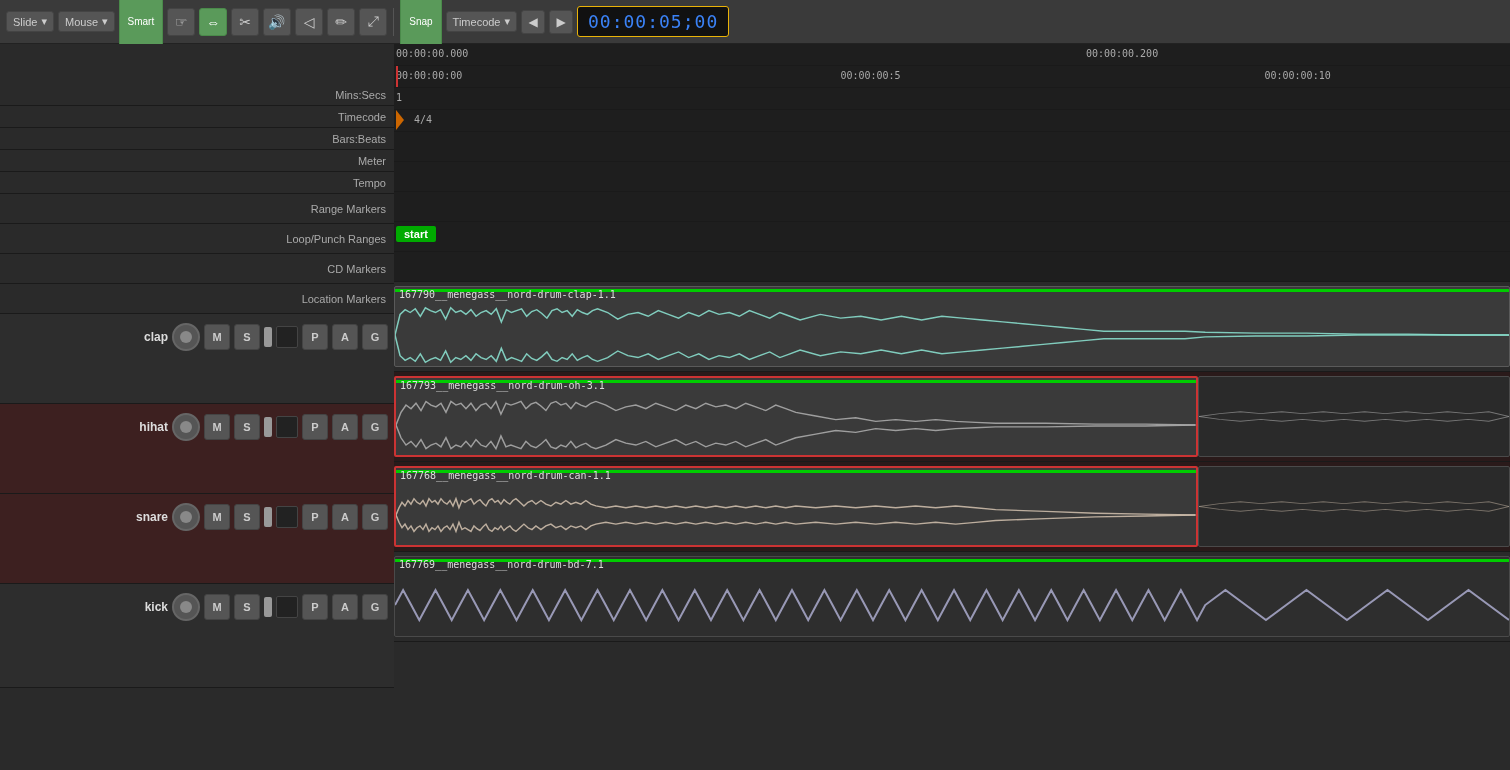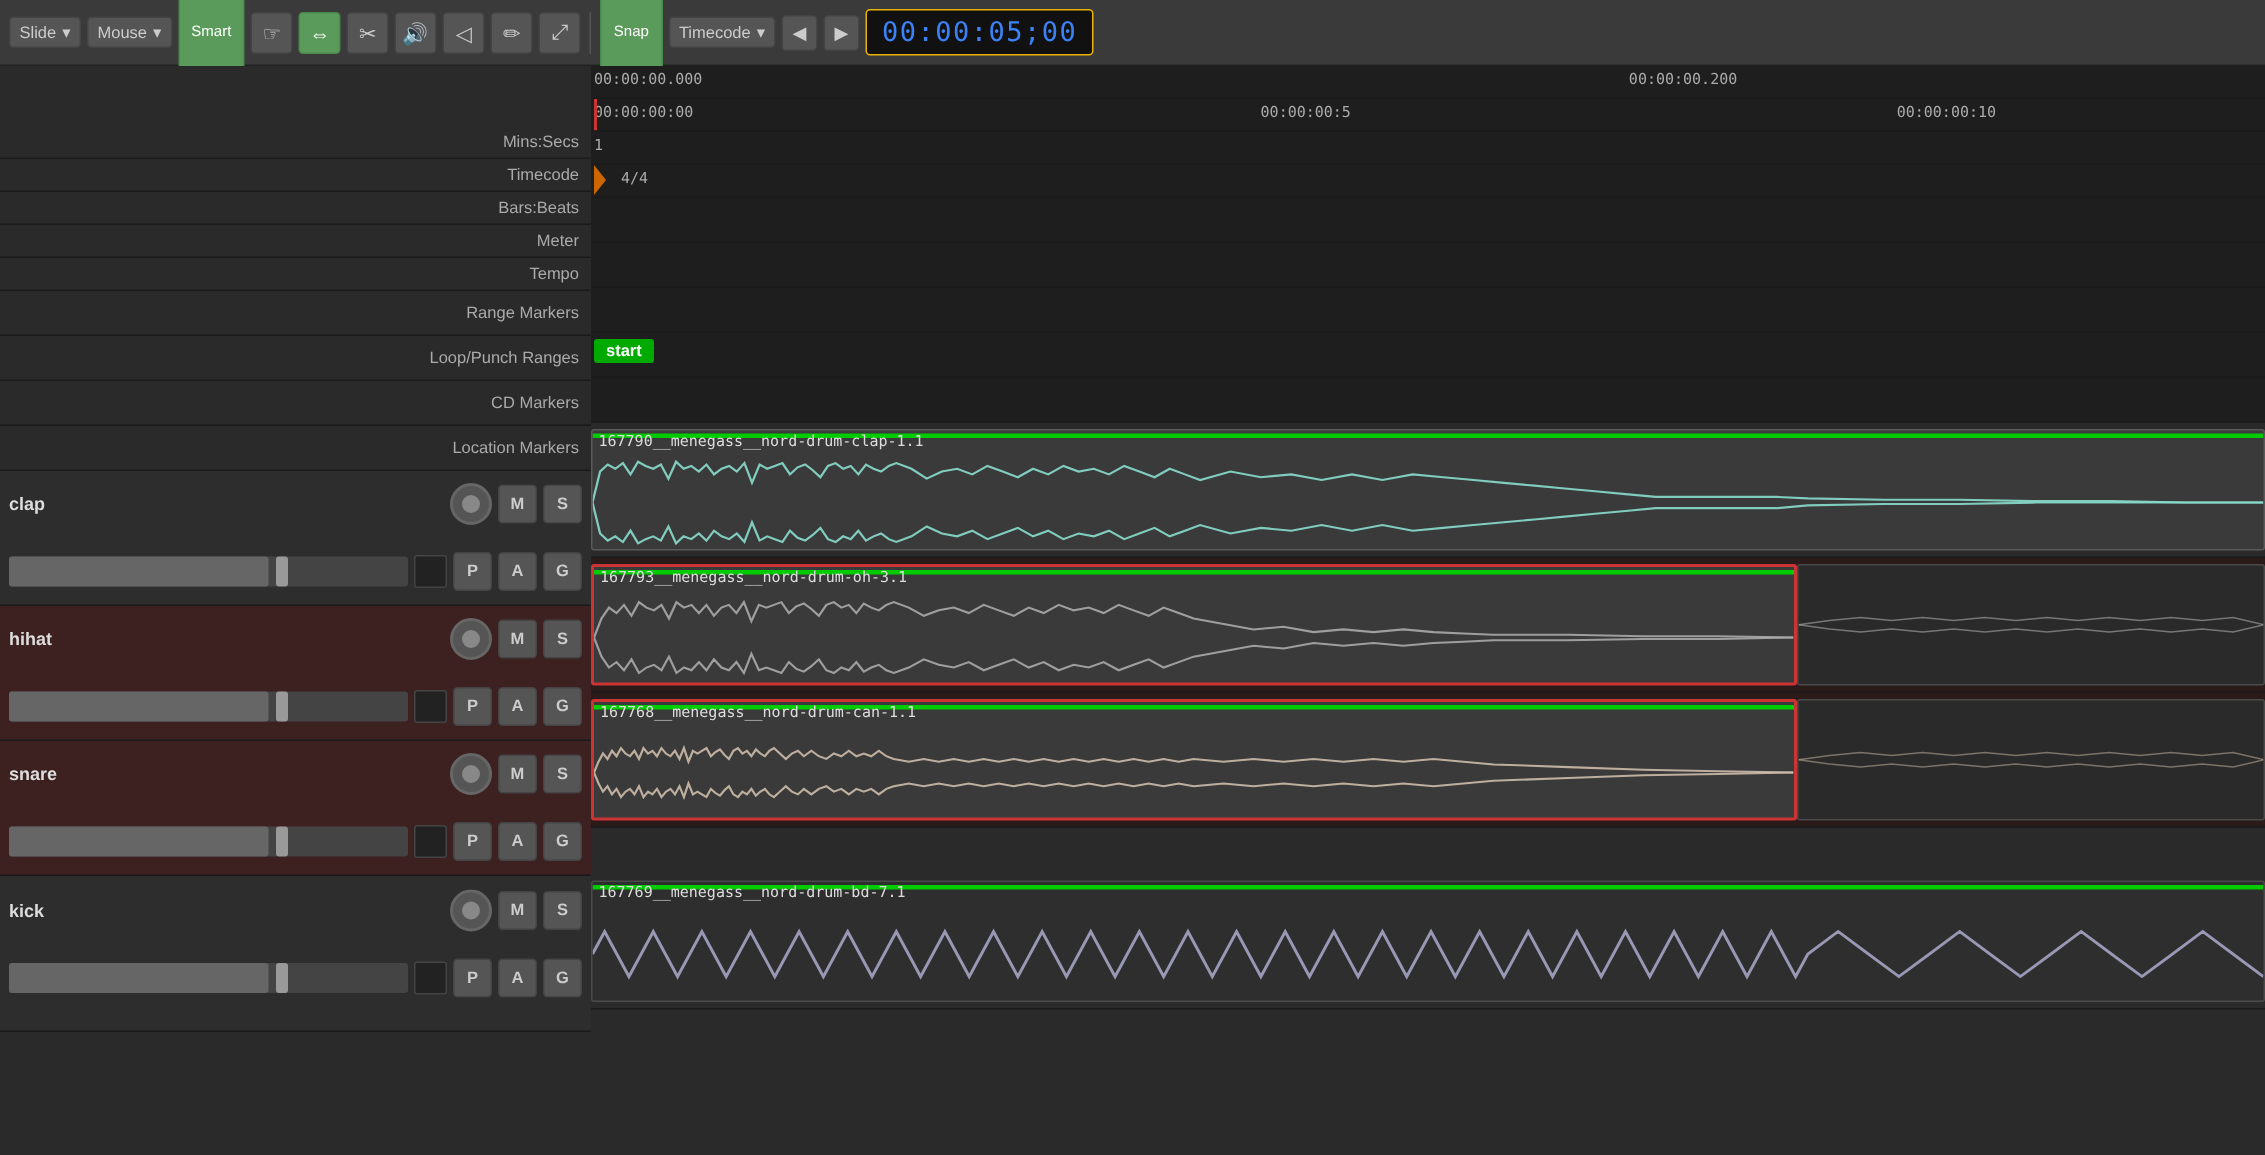--- a/index.html
+++ b/index.html
@@ -144,22 +144,23 @@
       width: 394px;
       text-align: right;
       padding-right: 8px;
       color: #aaa;
       font-size: 11px;
     }
 
     
     .track-header {
       display: flex;
-      flex-direction: column;
+      flex-direction: row;
       border-bottom: 1px solid #1a1a1a;
+      justify-content: flex-end;
     }
     .track-header.clap { background: #2d2d2d; height: 90px; }
     .track-header.hihat { background: #3d2020; height: 90px; }
     .track-header.snare { background: #3d2020; height: 90px; }
     .track-header.kick { background: #2d2d2d; height: 104px; }
 
     .track-top {
       display: flex;
       align-items: center;
       height: 45px;
@@ -302,21 +303,21 @@
     
     .track-content {
       height: 90px;
       border-bottom: 1px solid #1a1a1a;
       position: relative;
       overflow: hidden;
     }
     .track-content.clap { background: #2a2a2a; }
     .track-content.hihat { background: #2a1a1a; }
     .track-content.snare { background: #2a1a1a; }
-    .track-content.kick { background: #2a2a2a; margin-top: 31px; }
+    .track-content.kick { background: #2a2a2a; }
 
     .region {
       position: absolute;
       top: 4px;
       bottom: 4px;
       border-radius: 2px;
       overflow: hidden;
     }
     .region.clap-region {
       left: 0;

